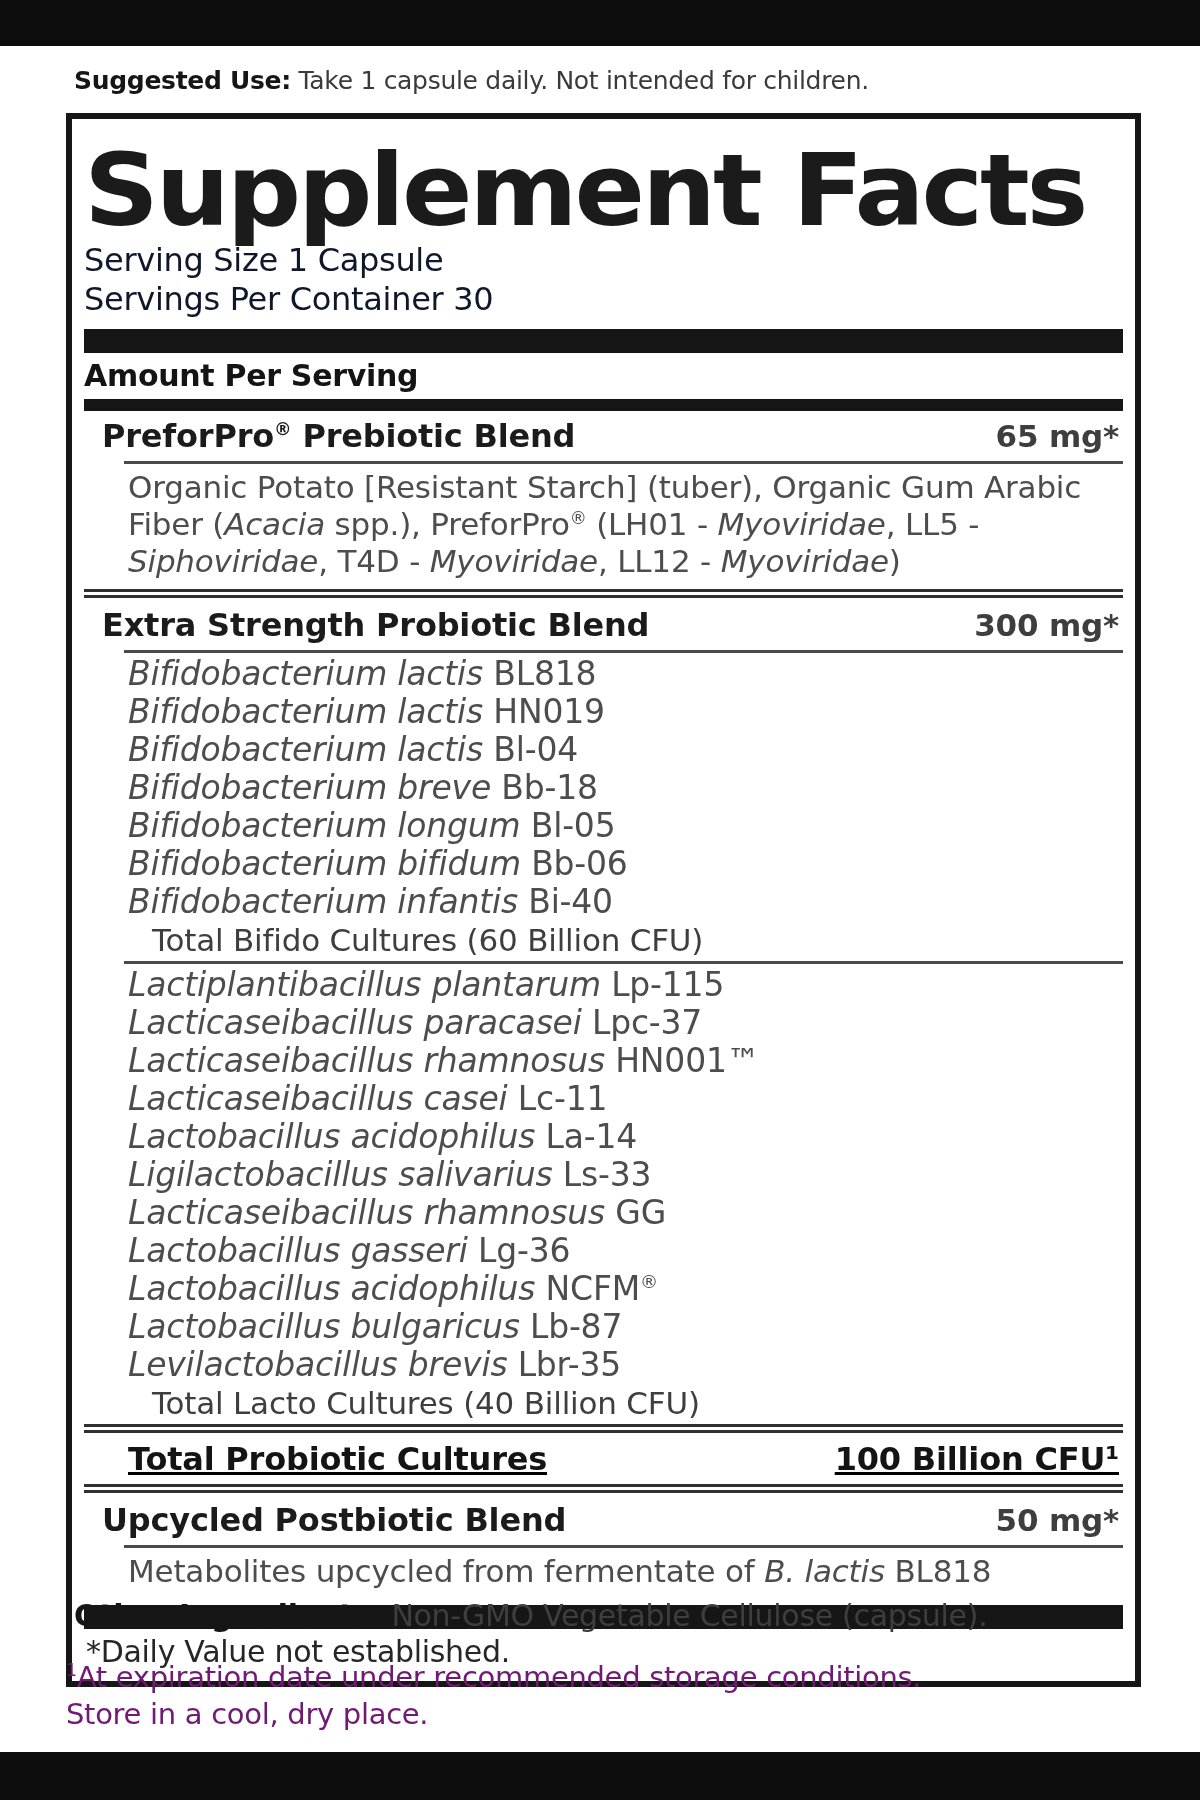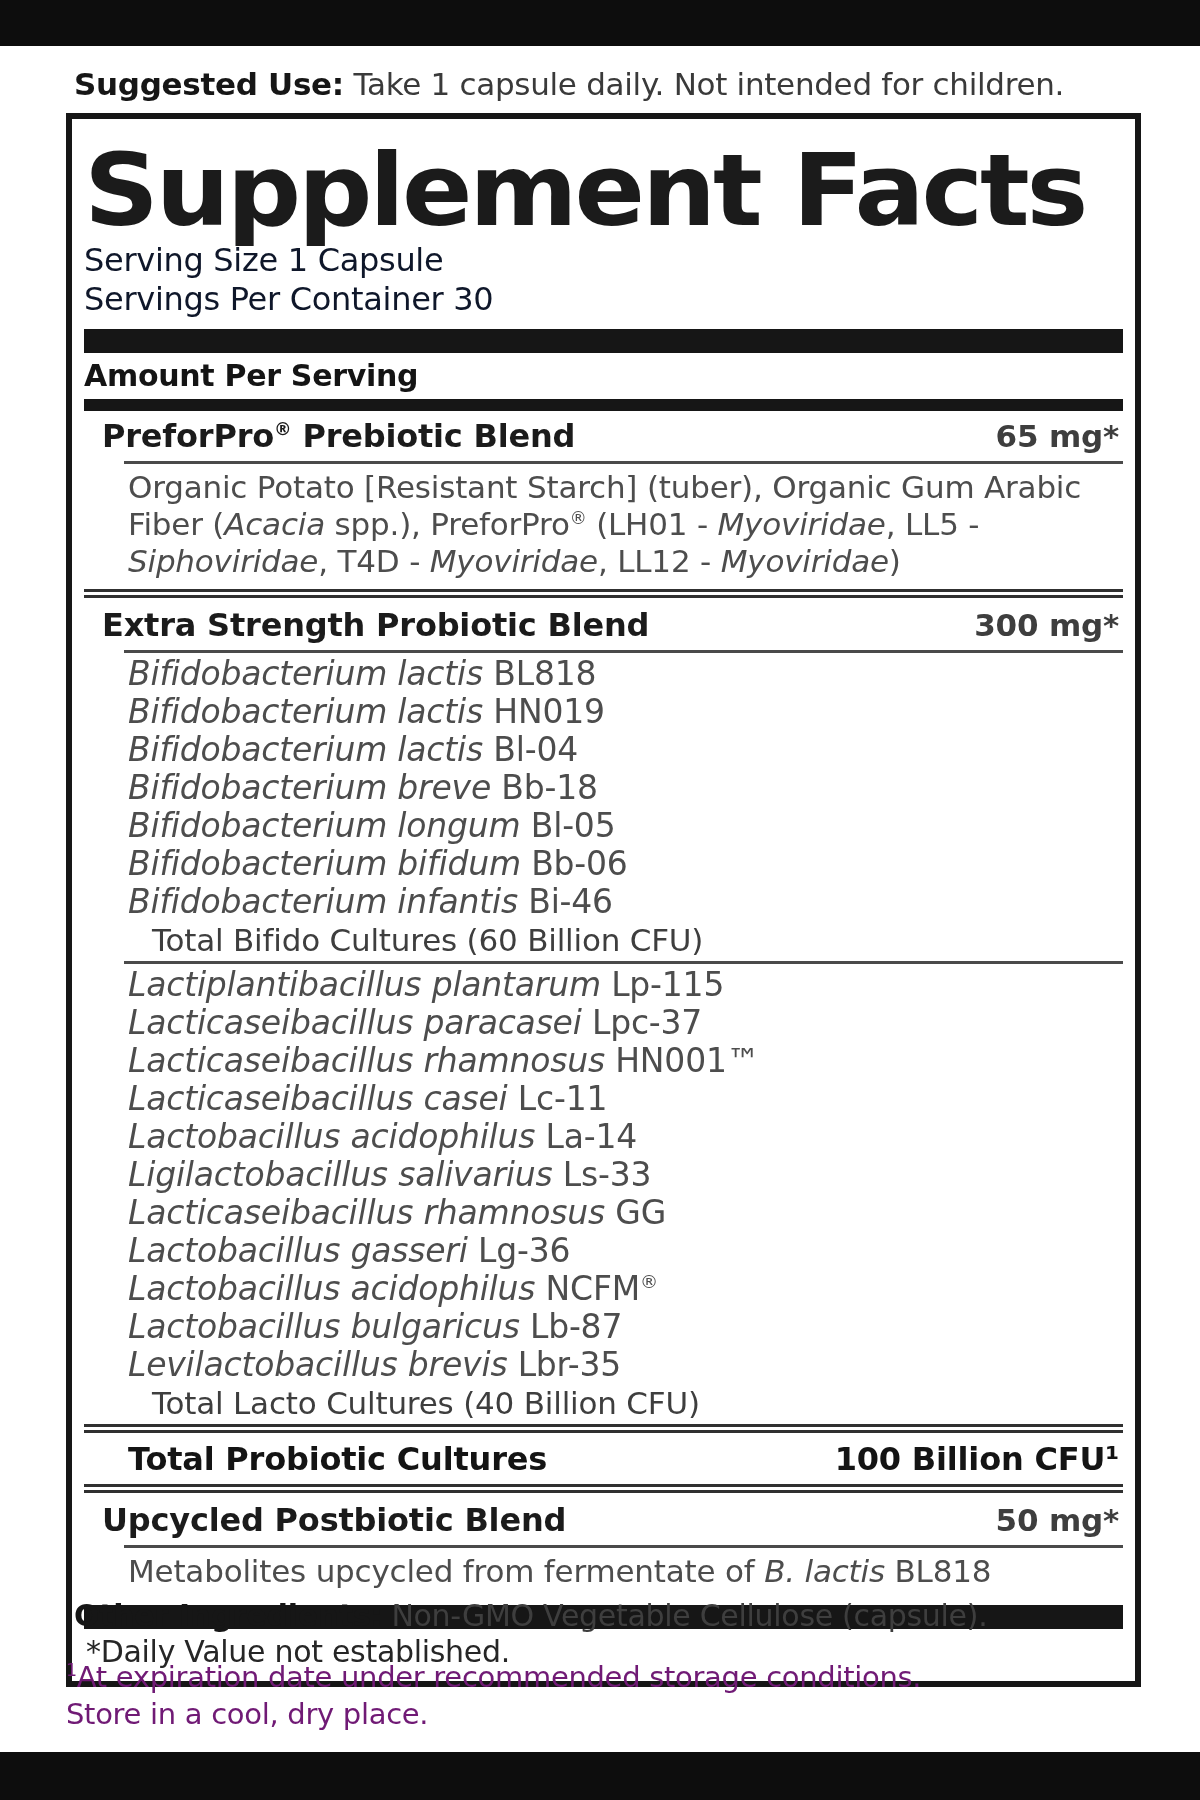--- a/index.html
+++ b/index.html
@@ -15,21 +15,21 @@
   }
 
   .edge-bar { position: absolute; left: 0; width: 1200px; background: #0d0d0d; }
   .edge-bar.top { top: 0; height: 46px; }
   .edge-bar.bottom { bottom: 0; height: 48px; }
 
   .suggested-use {
     position: absolute;
     left: 74px; top: 66px;
     width: 1080px;
-    font-size: 31px;
+    font-size: 25px;
     color: #3a3a3a;
     letter-spacing: -0.3px;
     white-space: nowrap;
   }
   .suggested-use b { color: #161616; }
 
   .panel {
     position: absolute;
     left: 66px; top: 113px;
     width: 1075px;
@@ -77,20 +77,21 @@
   .r-section {
     display: flex; justify-content: space-between; align-items: baseline;
     padding: 6px 4px 4px 18px;
   }
   .r-section .lbl { font-size: 32px; font-weight: bold; color: #1b1b1b; }
   .r-section .amt { font-size: 31px; font-weight: bold; color: #3e3e3e; }
 
   .r-total {
     display: flex; justify-content: space-between; align-items: flex-end;
     padding: 5px 4px 4px 44px;
+    text-decoration: underline;
   }
   .r-total .lbl, .r-total .amt { font-size: 32px; font-weight: bold; color: #141414; }
 
   .r-desc {
     padding: 3px 10px 7px 44px;
     font-size: 31px;
     color: #4d4d4d;
     line-height: 37px;
   }
 
@@ -179,21 +180,21 @@
           <span class="lbl"><span>Extra Strength Probiotic Blend</span></span>
           <span class="amt">300 mg*</span>
         </div>
         <div class="div-hair"></div>
         <div class="row r-strain"><i>Bifidobacterium lactis</i><span><span> BL818</span></span></div>
         <div class="row r-strain"><i>Bifidobacterium lactis</i><span><span> HN019</span></span></div>
         <div class="row r-strain"><i>Bifidobacterium lactis</i><span><span> Bl-04</span></span></div>
         <div class="row r-strain"><i>Bifidobacterium breve</i><span><span> Bb-18</span></span></div>
         <div class="row r-strain"><i>Bifidobacterium longum</i><span><span> Bl-05</span></span></div>
         <div class="row r-strain"><i>Bifidobacterium bifidum</i><span><span> Bb-06</span></span></div>
-        <div class="row r-strain"><i>Bifidobacterium infantis</i><span><span> Bi-46</span></span></div>
+        <div class="row r-strain"><i>Bifidobacterium infantis</i><span><span> Bi-40</span></span></div>
         <div class="row r-subtotal">Total Bifido Cultures (60 Billion CFU)</div>
         <div class="div-hair"></div>
         <div class="row r-strain"><i>Lactiplantibacillus plantarum</i><span><span> Lp-115</span></span></div>
         <div class="row r-strain"><i>Lacticaseibacillus paracasei</i><span><span> Lpc-37</span></span></div>
         <div class="row r-strain"><i>Lacticaseibacillus rhamnosus</i><span><span> HN001™</span></span></div>
         <div class="row r-strain"><i>Lacticaseibacillus casei</i><span><span> Lc-11</span></span></div>
         <div class="row r-strain"><i>Lactobacillus acidophilus</i><span><span> La-14</span></span></div>
         <div class="row r-strain"><i>Ligilactobacillus salivarius</i><span><span> Ls-33</span></span></div>
         <div class="row r-strain"><i>Lacticaseibacillus rhamnosus</i><span><span> GG</span></span></div>
         <div class="row r-strain"><i>Lactobacillus gasseri</i><span><span> Lg-36</span></span></div>

